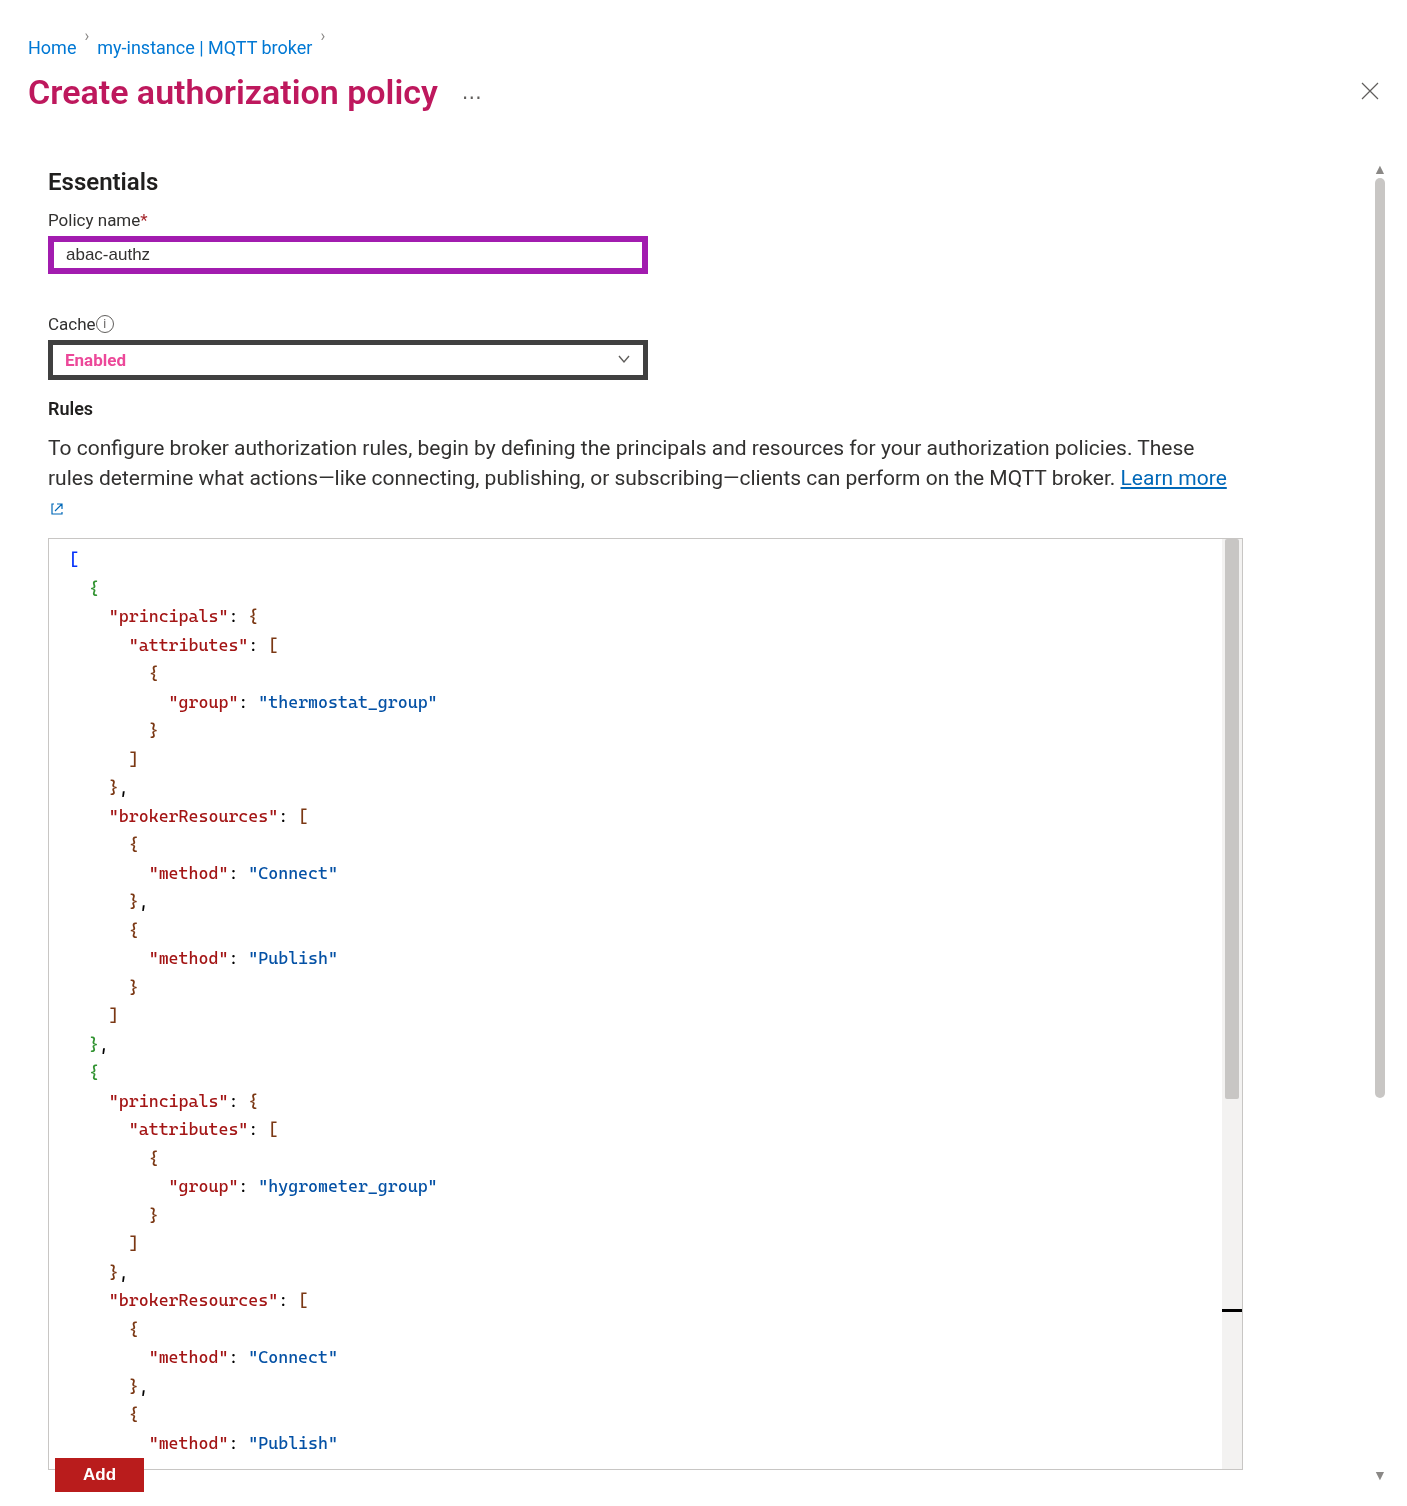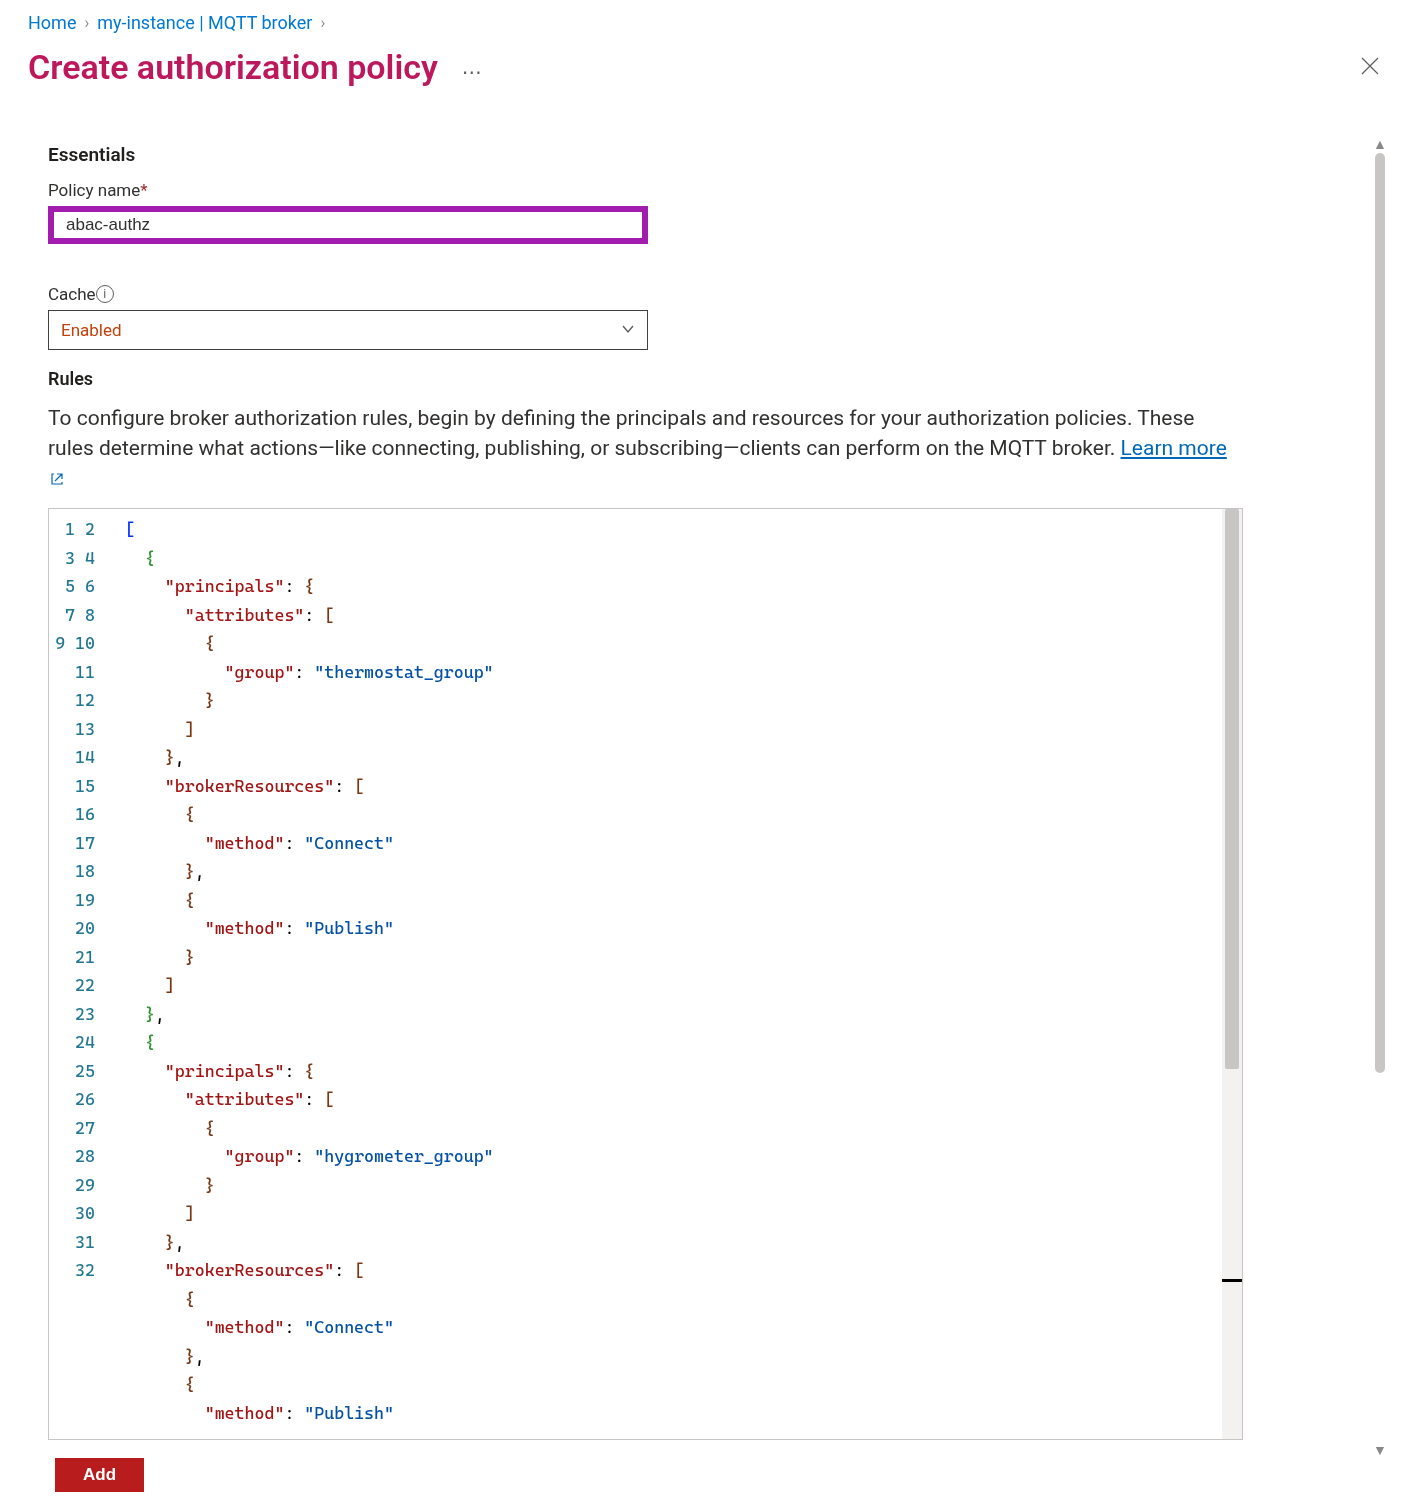--- a/index.html
+++ b/index.html
@@ -7,49 +7,49 @@
     margin: 0; padding: 0;
     font-family: "Segoe UI", -apple-system, BlinkMacSystemFont, Roboto, "Helvetica Neue", Arial, sans-serif;
     font-size: 14px;
     color: #323130;
     background: #fff;
   }
   .page { width: 1407px; height: 1506px; position: relative; padding: 10px 28px 0 28px; }
 
   
   .breadcrumb { display: flex; align-items: center; gap: 8px; font-size: 18px; color: #0078d4; padding-top: 2px; }
-  .breadcrumb a { color: #0078d4; text-decoration: none; cursor: pointer; }
+  .breadcrumb a { color: #0078d4; text-decoration: none; cursor: pointer; margin-top: 25px; }
   .breadcrumb .sep { color: #8a8886; font-size: 16px; }
 
   
   .header { display: flex; align-items: center; justify-content: space-between; margin-top: 14px; }
   .header-left { display: flex; align-items: baseline; gap: 24px; }
   .page-title { font-size: 34px; font-weight: 600; color: #be185d; }
   .ellipsis { color: #605e5c; font-size: 20px; letter-spacing: 2px; cursor: pointer; }
   .close-x { font-size: 22px; color: #605e5c; cursor: pointer; padding: 6px; margin-right: -6px; }
 
   
   .content-wrap { position: relative; margin-top: 56px; }
   .content { width: 1290px; padding-left: 20px; }
 
   .scroll-indicator { position: absolute; right: -10px; top: -6px; width: 18px; display:flex; flex-direction: column; align-items: center; height: 1320px; }
   .scroll-indicator .arrow { color: #8a8886; font-size: 14px; line-height: 1; user-select:none; }
   .scroll-indicator .track { width: 10px; background: #c8c6c4; border-radius: 5px; flex: 0 0 920px; margin: 2px 0 350px 0; }
 
   
-  .section-title { font-size: 19px; font-weight: 600; color: #201f1e; margin-bottom: 14px; }
+  .section-title { font-size: 24px; font-weight: 600; color: #201f1e; margin-bottom: 14px; }
   .field-label { font-size: 17px; color: #323130; margin-bottom: 6px; display:flex; align-items:center; }
   .req { color: #a4262c; }
   .field-input {
     width: 600px; height: 38px; border: 6px solid #a21caf; padding: 0 12px; font-size: 17px; color: #323130;
     border-radius: 0; outline: none;
   }
   .field-select {
-    width: 600px; height: 40px; border: 1px solid #404040; padding: 0 12px; font-size: 17px; color: #c2410c;
-    display:flex; align-items:center; justify-content:space-between; cursor:pointer; background:#fff;
+    width: 600px; height: 40px; border: 5px solid #404040; padding: 0 12px; font-size: 17px; color: #ec4899;
+    display:flex; align-items:center; justify-content:space-between; cursor:pointer; background:#fff;font-weight:bold;
   }
   .info-icon {
     display:inline-flex; width:18px; height:18px; border:1px solid #605e5c; border-radius:50%;
     align-items:center; justify-content:center; font-size:12px; color:#605e5c;
   }
   .chev { color:#605e5c; }
 
   .spacer-sm { height: 40px; }
   .spacer-xs { height: 18px; }
 
@@ -154,52 +154,20 @@
 
       <div class="rules-title">Rules</div>
       <div class="rules-desc">
         <span>To configure broker authorization rules, begin by defining the principals and resources for your authorization policies. These rules determine what actions—like connecting, publishing, or subscribing—clients can perform on the MQTT broker. </span><a class="link"><span>Learn more</span><span class="ext-icon"><svg width="14" height="14" viewBox="0 0 14 14">
                 <path d="M4 2 H2 V12 H12 V10 M7 2 H12 V7 M12 2 L5 9" stroke="#0068b8" stroke-width="1.2" fill="none"></path>
               </svg></span></a>
       </div>
 
       <div class="editor">
         <div class="editor-inner">
-          <div class="gutter" id="gutter">1
-2
-3
-4
-5
-6
-7
-8
-9
-10
-11
-12
-13
-14
-15
-16
-17
-18
-19
-20
-21
-22
-23
-24
-25
-26
-27
-28
-29
-30
-31
-32</div>
           <div class="code" id="code"><span class="t-brace">[</span>
   <span class="t-brack">{</span>
     <span class="t-key">"principals"</span><span class="t-punc">:</span> <span class="t-innerbrace">{</span>
       <span class="t-key">"attributes"</span><span class="t-punc">:</span> <span class="t-innerbrace">[</span>
         <span class="t-innerbrace">{</span>
           <span class="t-key">"group"</span><span class="t-punc">:</span> <span class="t-str">"thermostat_group"</span>
         <span class="t-innerbrace">}</span>
       <span class="t-innerbrace">]</span>
     <span class="t-innerbrace">}</span><span class="t-punc">,</span>
     <span class="t-key">"brokerResources"</span><span class="t-punc">:</span> <span class="t-innerbrace">[</span>

